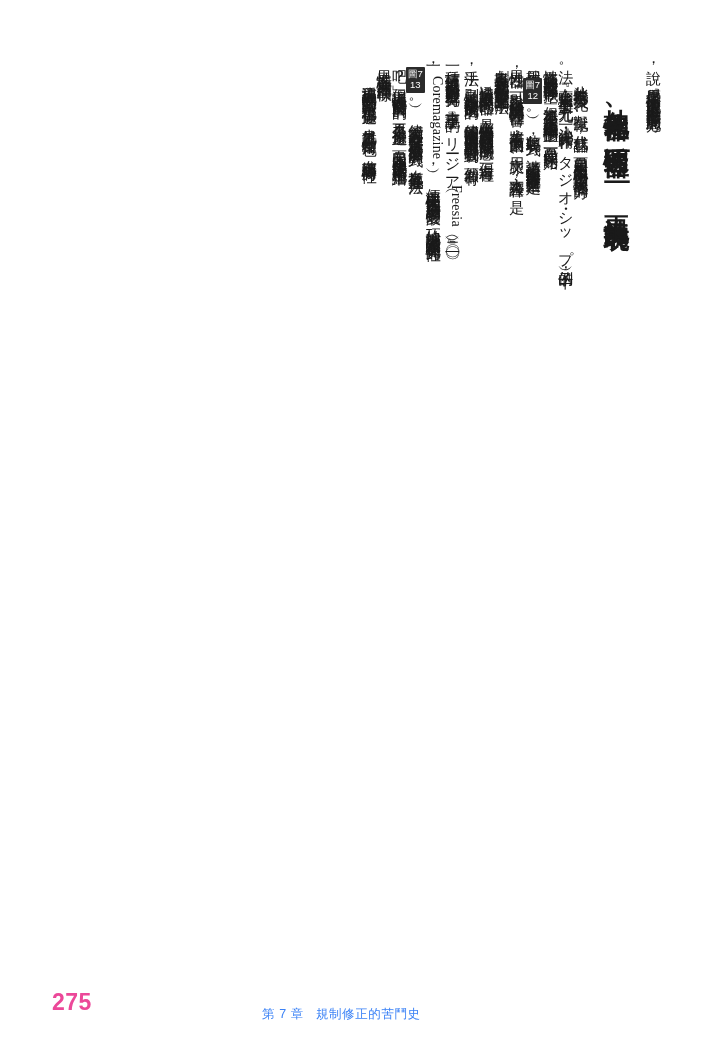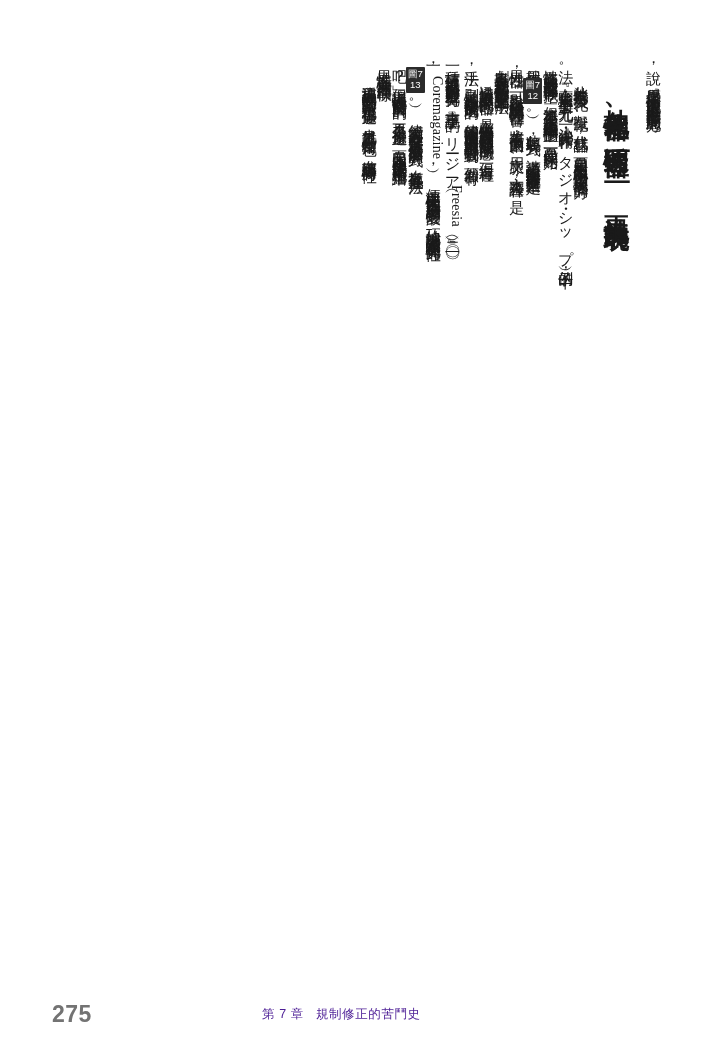--- a/index.html
+++ b/index.html
@@ -110,35 +110,35 @@
   .footer {
     position: absolute;
     left: 0;
     right: 0;
     bottom: 22px;
     height: 26px;
   }
   .page-number {
     position: absolute;
     left: 52px;
-    bottom: 0;
+    bottom: 12px;
     font-size: 23px;
     font-weight: 700;
     font-family: "Liberation Sans", "DejaVu Sans", sans-serif;
     letter-spacing: 0.5px;
-    color: #737373;
+    color: #ec4899;
     text-align: center;
   }
   .footer-chapter {
     position: absolute;
     left: 262px;
     bottom: 5px;
     font-size: 12.5px;
     font-family: "Liberation Sans", "DejaVu Sans", sans-serif;
-    color: #4c1d95;
+    color: #3b82f6;
     letter-spacing: 0.6px;
     white-space: nowrap;
   }
   .footer-chapter .gap { display: inline-block; width: 12px; }
 </style>
 </head>
 <body>
 
 <div class="page">
 

